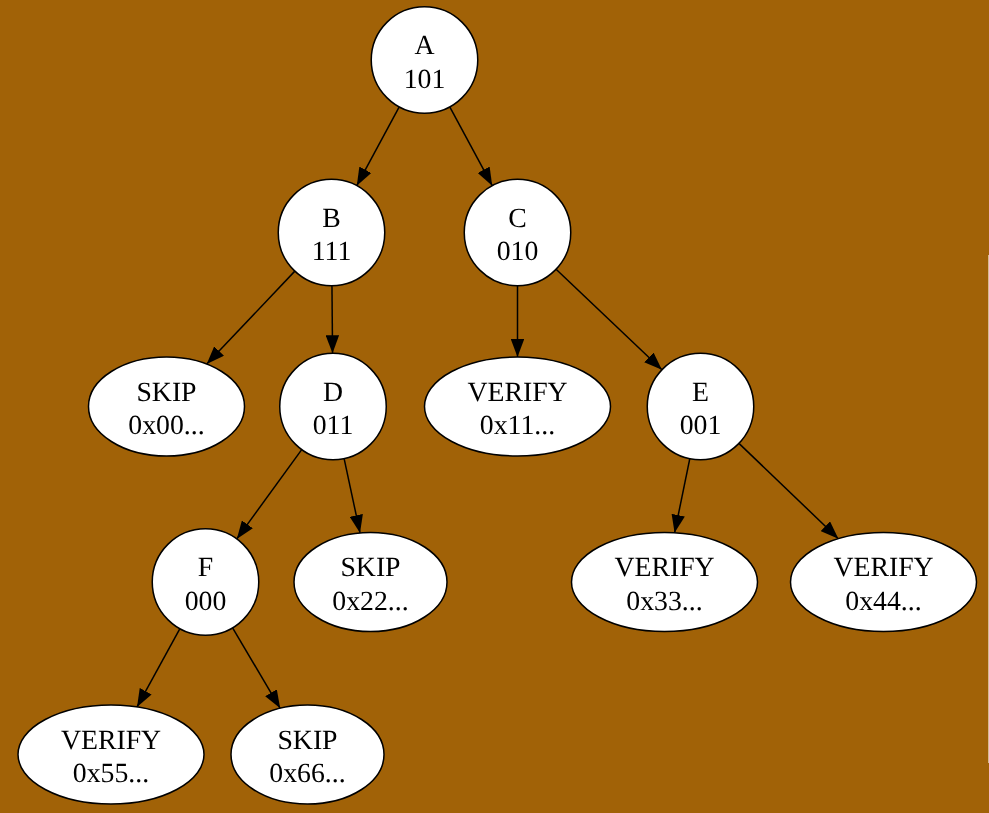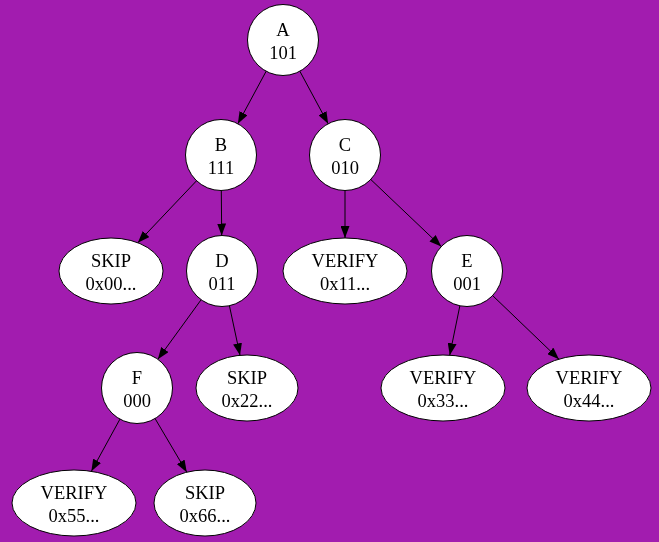--- a/index.html
+++ b/index.html
@@ -32,21 +32,21 @@
   .node-label {
     font-family: "Liberation Serif", "DejaVu Serif", serif;
     font-size: 18.5px;
     fill: #000000;
     text-anchor: middle;
   }
 </style>
 </head>
 <body>
 
-<div class="stage" style="background: #a21caf;">
+<div class="stage" style="background: #a16207;">
   <svg class="tree" viewBox="0 0 659 542" xmlns="http://www.w3.org/2000/svg">
     <defs>
       <marker id="arrowhead" markerUnits="userSpaceOnUse" markerWidth="13" markerHeight="9" refX="12" refY="4.5" orient="auto">
         <path d="M0,0 L12,4.5 L0,9 Z" fill="#000000"></path>
       </marker>
     </defs>
     <g>
         <line x1="266.15325495652166" y1="71.24799483870984" x2="237.84674504347836" y2="123.75200516129016" class="edge-line" stroke="#000000" marker-end="url(#arrowhead)"></line>
         <line x1="299.84674504347834" y1="71.24799483870984" x2="328.15325495652166" y2="123.75200516129016" class="edge-line" stroke="#000000" marker-end="url(#arrowhead)"></line>
         <line x1="196.57274880317016" y1="180.75964671665693" x2="137.81241235949398" y2="242.72509242089725" class="edge-line" stroke="#000000" marker-end="url(#arrowhead)"></line>

